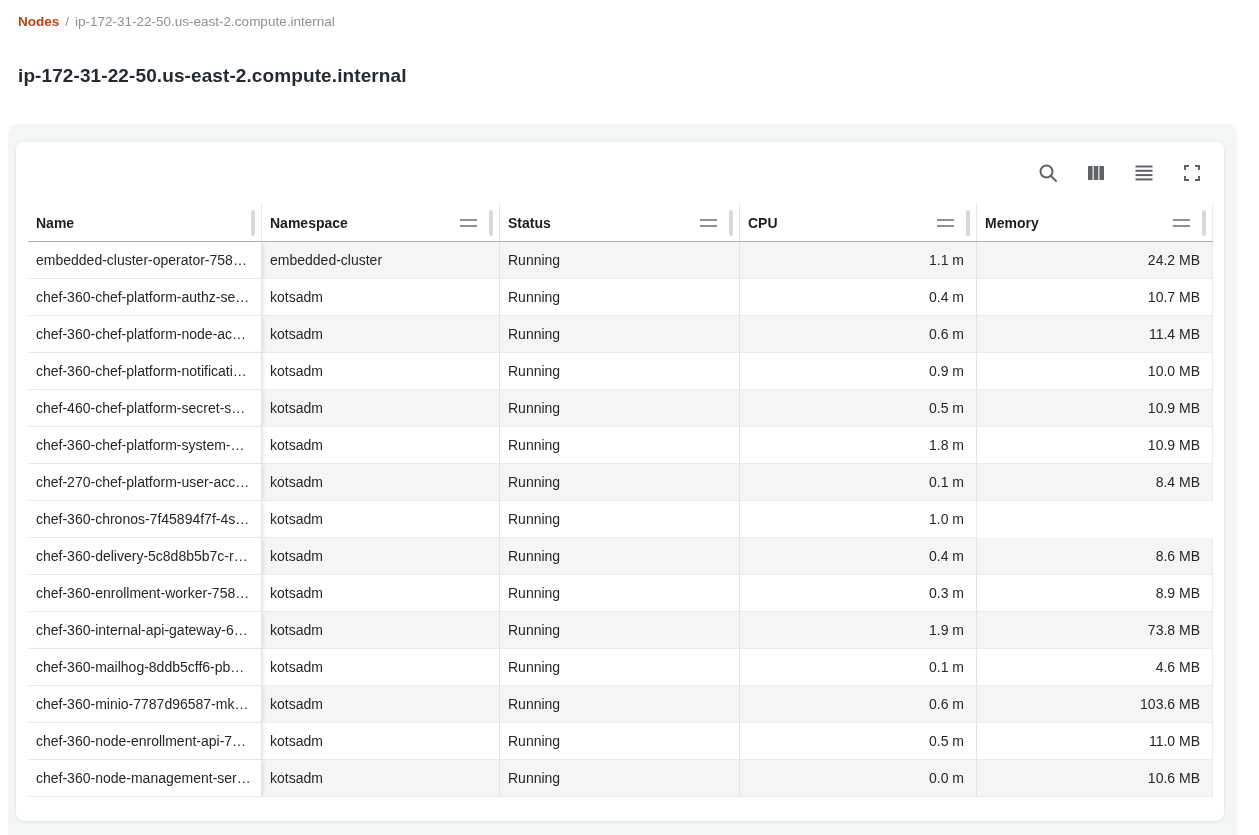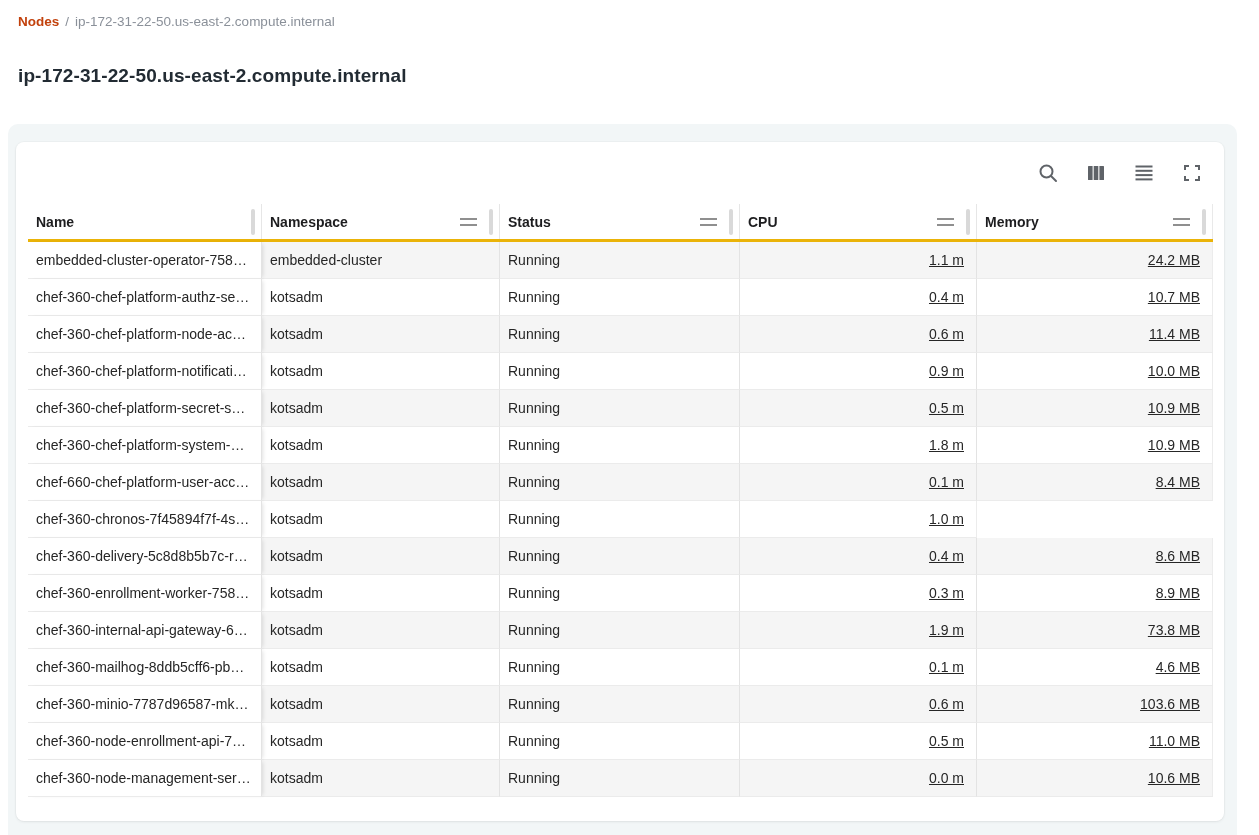--- a/index.html
+++ b/index.html
@@ -27,41 +27,41 @@
   
   .toolbar { height:62px; display:flex; align-items:center; justify-content:flex-end;
              padding-right:16px; gap:16px; }
   .icon-btn { background:none; border:none; width:32px; height:32px; display:flex;
               align-items:center; justify-content:center; cursor:pointer; border-radius:50%; }
   .icon-btn svg { display:block; }
 
   
   .table { margin:0 11px 0 12px; }
   .thead, .tr { display:grid; grid-template-columns:234px 238px 240px 237px 236px; }
-  .thead { height:38px; border-bottom:3px solid #eab308; }
+  .thead { height:38px; border-bottom:1px solid #eab308; }
   .th { display:flex; align-items:center; padding:0 6px 0 8px; position:relative;
         border-right:1px solid #e6e6e6; }
   .th:last-child { border-right:1px solid #e9e9e9; }
   .th .label { font-size:14px; font-weight:700; color:#1d1d1f; cursor:pointer; white-space:nowrap; }
   .th .grow { flex:1; }
   .drag-handle { width:17px; height:8px; border-top:2px solid #8f8f8f; border-bottom:2px solid #8f8f8f;
                  cursor:grab; flex:none; }
   .resize-bar { width:4px; height:26px; border-radius:3px; background:#d9d9d9; margin-left:12px;
                 cursor:col-resize; flex:none; }
 
   .tr { height:37px; }
   .td { display:flex; align-items:center; font-size:14px; color:#262626;
         padding:0 10px 0 8px; background:#ffffff;
         border-right:1px solid #e3e3e3; border-bottom:1px solid #ebebeb;
         white-space:nowrap; overflow:hidden; text-overflow:ellipsis; }
   .td:last-child { border-right:1px solid #ececec; }
   .tr:nth-child(odd) .td { background:#f5f5f5; }
   .td.name, .tr:nth-child(odd) .td.name { background:#ffffff; position:relative; z-index:1;
         box-shadow:3px 0 4px -2px rgba(0,0,0,.12); }
-  .td.num { justify-content:flex-end; padding-right:12px;text-decoration:underline; }
+  .td.num { justify-content:flex-end; padding-right:12px; }
 </style>
 </head>
 <body>
 
 <nav class="breadcrumb">
   <a>Nodes</a>
   <span class="sep">/</span>
   <span class="current">ip-172-31-22-50.us-east-2.compute.internal</span>
 </nav>
 
@@ -170,37 +170,37 @@
 
   <div class="tr">
     <div class="td name">chef-360-chef-platform-notificati…</div>
     <div class="td">kotsadm</div>
     <div class="td">Running</div>
     <div class="td num">0.9 m</div>
     <div class="td num">10.0 MB</div>
   </div>
 
   <div class="tr">
-    <div class="td name">chef-360-chef-platform-secret-s…</div>
+    <div class="td name">chef-460-chef-platform-secret-s…</div>
     <div class="td">kotsadm</div>
     <div class="td">Running</div>
     <div class="td num">0.5 m</div>
     <div class="td num">10.9 MB</div>
   </div>
 
   <div class="tr">
     <div class="td name">chef-360-chef-platform-system-…</div>
     <div class="td">kotsadm</div>
     <div class="td">Running</div>
     <div class="td num">1.8 m</div>
     <div class="td num">10.9 MB</div>
   </div>
 
   <div class="tr">
-    <div class="td name">chef-660-chef-platform-user-acc…</div>
+    <div class="td name">chef-270-chef-platform-user-acc…</div>
     <div class="td">kotsadm</div>
     <div class="td">Running</div>
     <div class="td num">0.1 m</div>
     <div class="td num">8.4 MB</div>
   </div>
 
   <div class="tr">
     <div class="td name">chef-360-chronos-7f45894f7f-4s…</div>
     <div class="td">kotsadm</div>
     <div class="td">Running</div>

